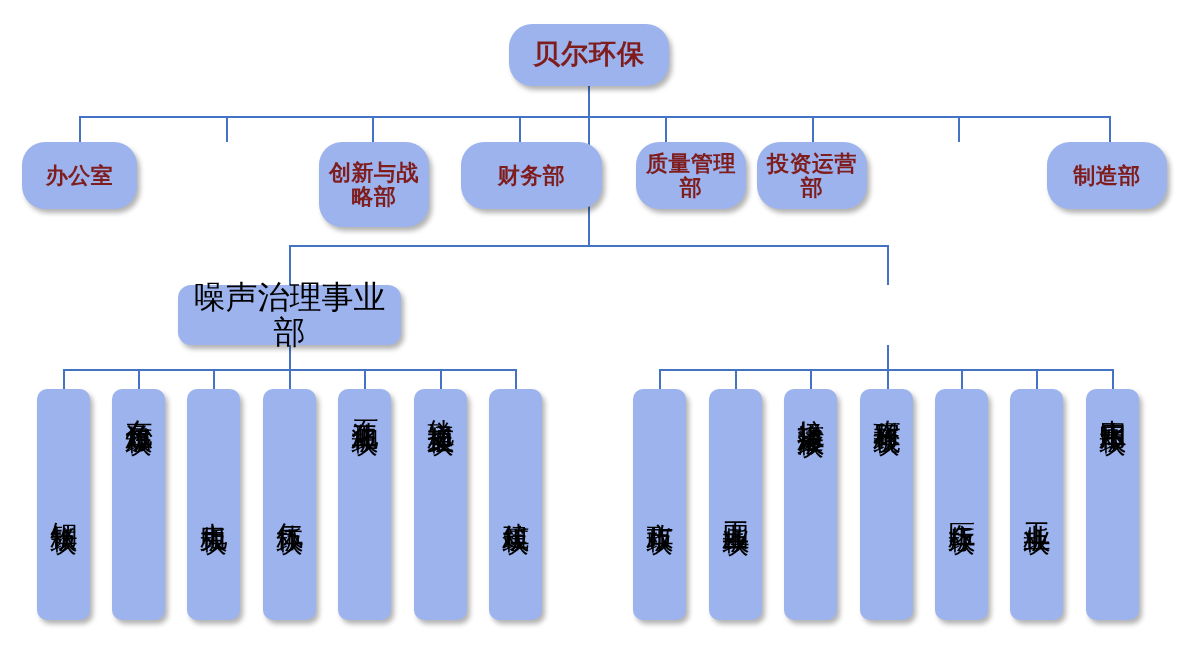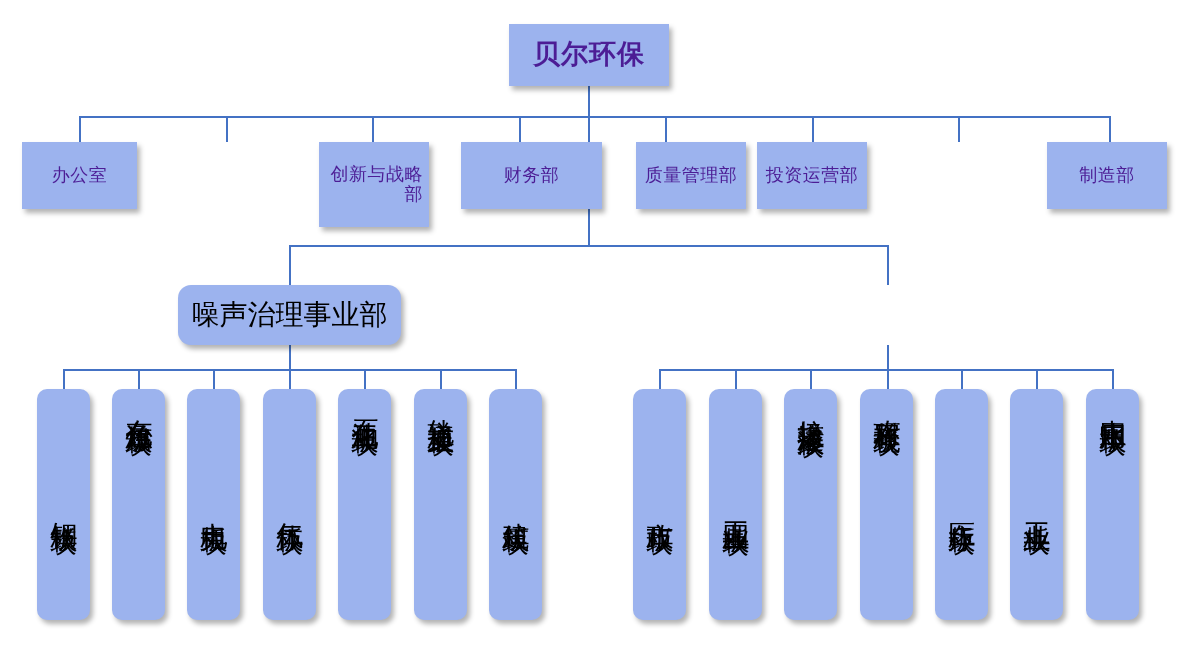--- a/index.html
+++ b/index.html
@@ -14,43 +14,43 @@
   
   .line{position:absolute;background:#4472C4;}
   .line.v{width:2px;}
   .line.h{height:2px;}
 
   
   .node{
     position:absolute;
     box-sizing:border-box;
     background:#9CB3EE;
-    border-radius:0;
+    border-radius:23px;
     box-shadow:3px 4px 5px rgba(0,0,0,0.30);
     display:flex;
     align-items:center;
     justify-content:center;
     text-align:center;
-    color:#4c1d95;
+    color:#7f1d1d;
     line-height:1.08;
   }
 
   
   .node.root{
     font-size:27px;font-weight:bold;letter-spacing:1px;
   }
   .node.dept{
-    font-size:18px;font-weight:normal;letter-spacing:0.5px;text-align:right;
+    font-size:22px;font-weight:bold;letter-spacing:0.5px;
   }
   .node.dept .lbl{display:block;padding:0 6px;}
 
   
   .node.division{
     color:#000000;
-    font-size:28px;
+    font-size:32px;
     font-weight:normal;
     border-radius:13px;
   }
 
   
   .node.leaf{
     color:#000000;
     font-size:27px;
     font-weight:normal;
     border-radius:10px;

